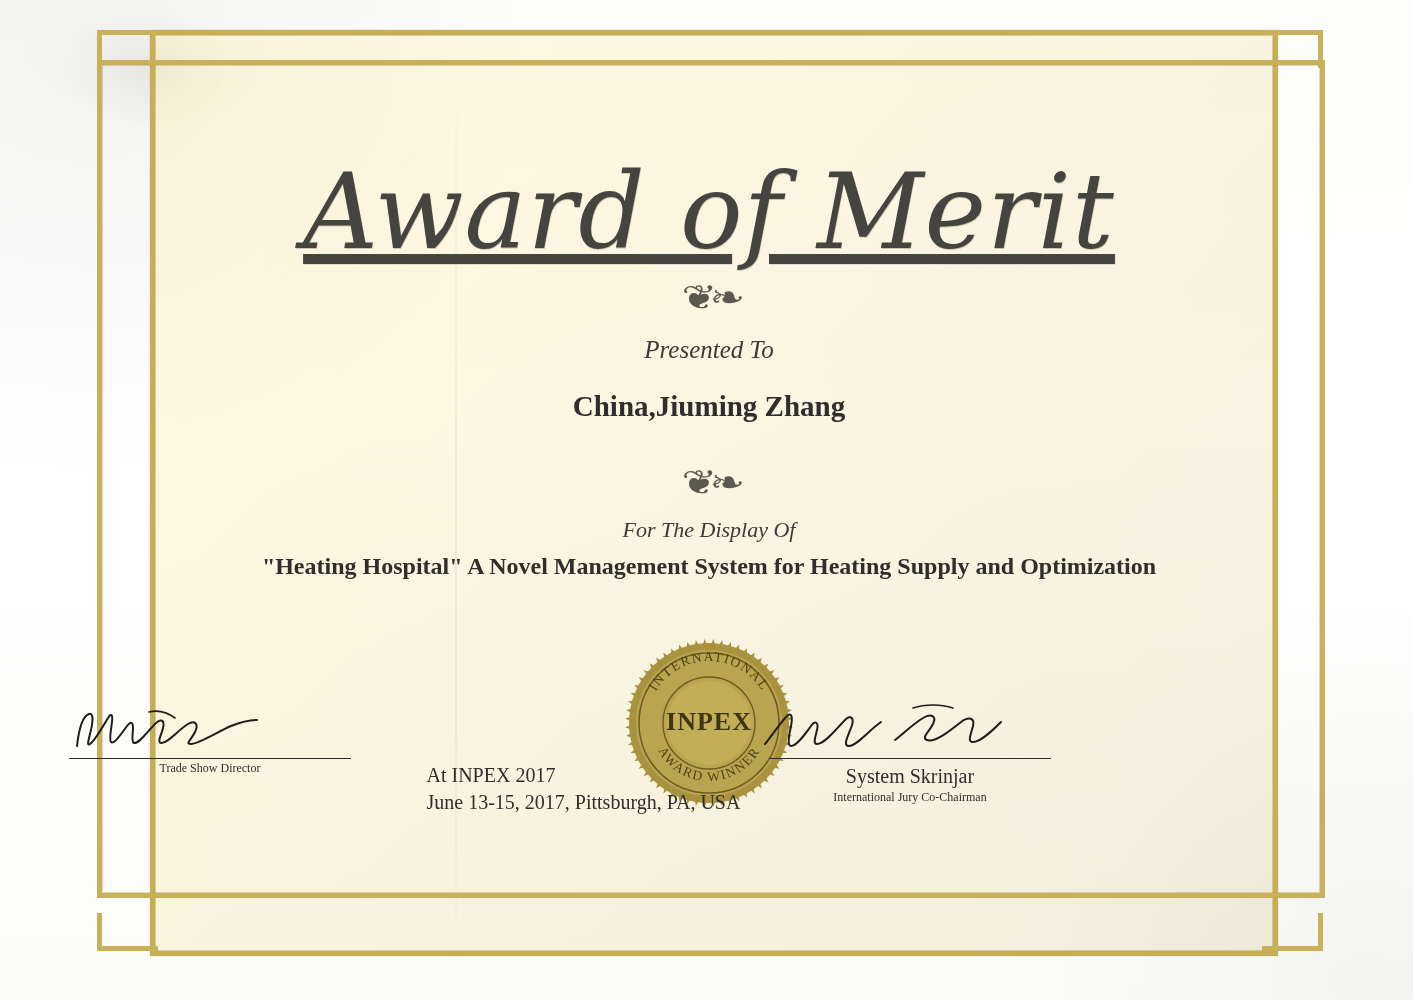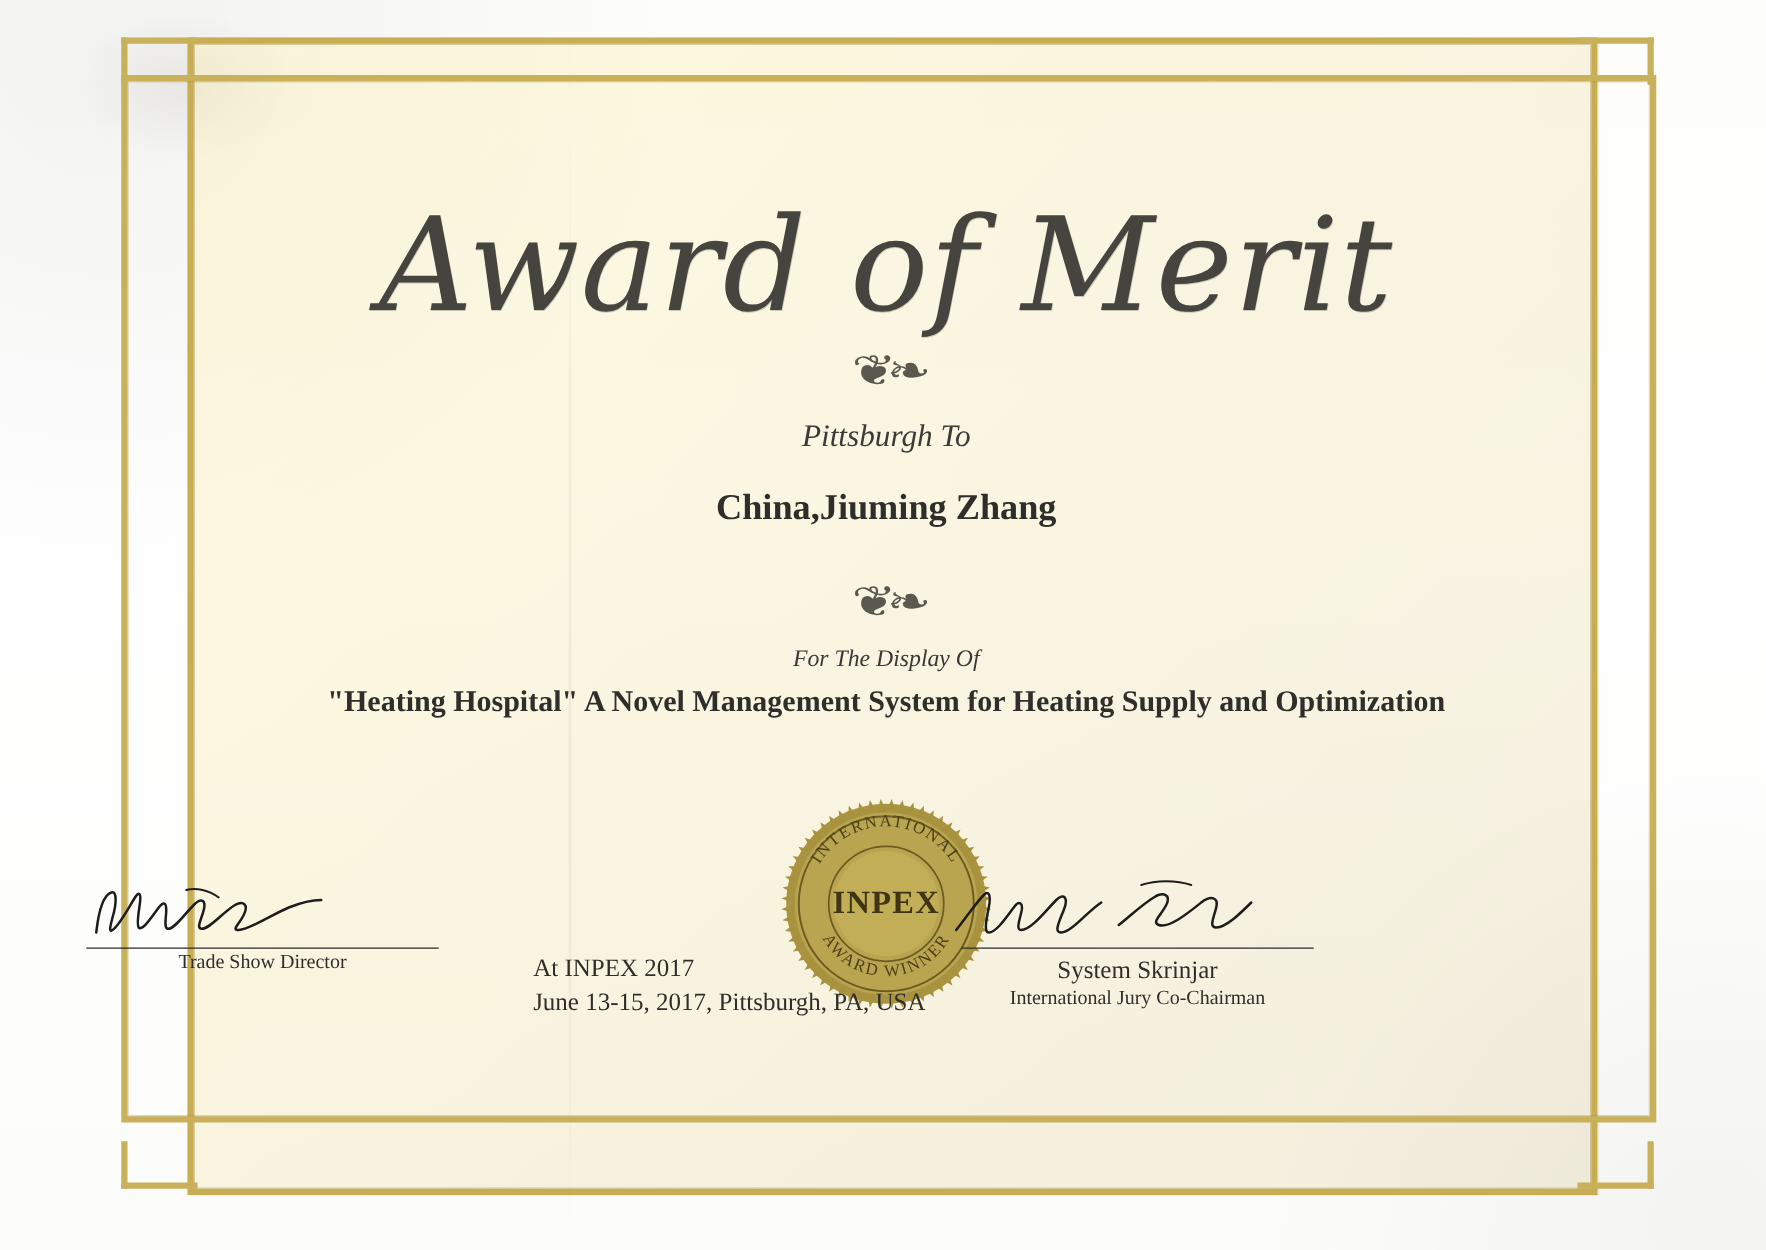--- a/index.html
+++ b/index.html
@@ -103,20 +103,21 @@
   .award-title {
     margin-top: 100px;
     font-family: "DejaVu Serif", "Liberation Serif", serif;
     font-style: italic;
     font-size: 104px;
     line-height: 1;
     letter-spacing: 1px;
     color: #45443f;
     text-shadow: 0.5px 0.5px 0 rgba(60,60,55,0.25);
     white-space: nowrap;
+    text-decoration: underline;
   }
 
   .flourish {
     margin: 16px auto 0;
     color: #5a584f;
     font-size: 34px;
     line-height: 1;
     letter-spacing: -6px;
     font-family: "DejaVu Serif", serif;
   }
@@ -133,21 +134,21 @@
     font-weight: bold;
     font-size: 29px;
     color: #2f2e2b;
   }
 
   .flourish-2 { margin-top: 42px; }
 
   .for-display {
     margin-top: 18px;
     font-style: italic;
-    font-size: 19px;
+    font-size: 22px;
     color: #3b3a36;
   }
   .project-title {
     margin-top: 10px;
     font-weight: bold;
     font-size: 24px;
     color: #2f2e2b;
     padding: 0 20px;
   }
 
@@ -186,21 +187,21 @@
     width: 282px;
     margin: 0 auto;
   }
   .sig-name {
     margin-top: 6px;
     font-size: 20px;
     color: #2f2e2b;
   }
   .sig-role {
     margin-top: 2px;
-    font-size: 16px;
+    font-size: 12px;
     color: #2f2e2b;
   }
 
   .event-info {
     position: absolute;
     left: 50%;
     transform: translateX(-50%);
     top: 762px;
     width: 560px;
     font-size: 20px;
@@ -224,21 +225,21 @@
   <div class="corner br"></div>
 
   <div class="content">
 
     <div class="award-title">Award of Merit</div>
 
     <div class="flourish">
       <span>❦❧</span>
     </div>
 
-    <div class="presented-to">Pittsburgh To</div>
+    <div class="presented-to">Presented To</div>
     <div class="recipient">China,Jiuming Zhang</div>
 
     <div class="flourish flourish-2">
       <span>❦❧</span>
     </div>
 
     <div class="for-display">For The Display Of</div>
     <div class="project-title">"Heating Hospital" A Novel Management System for Heating Supply and Optimization</div>
 
     <div class="seal-wrap">

